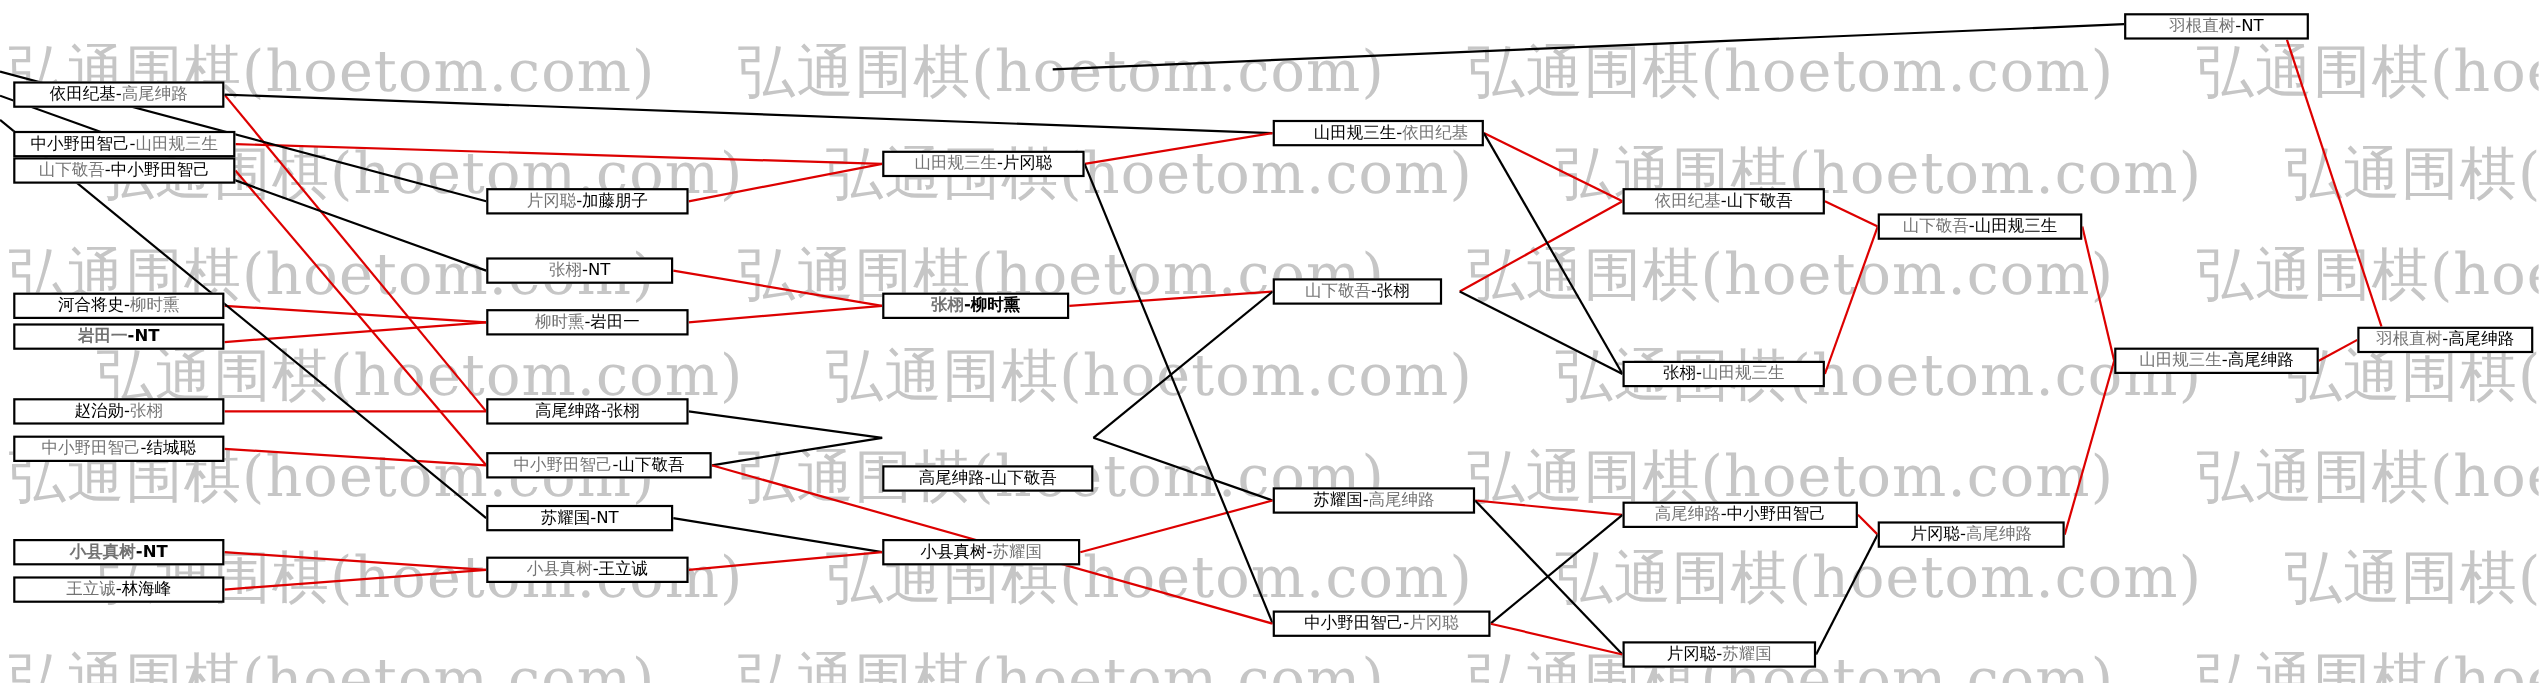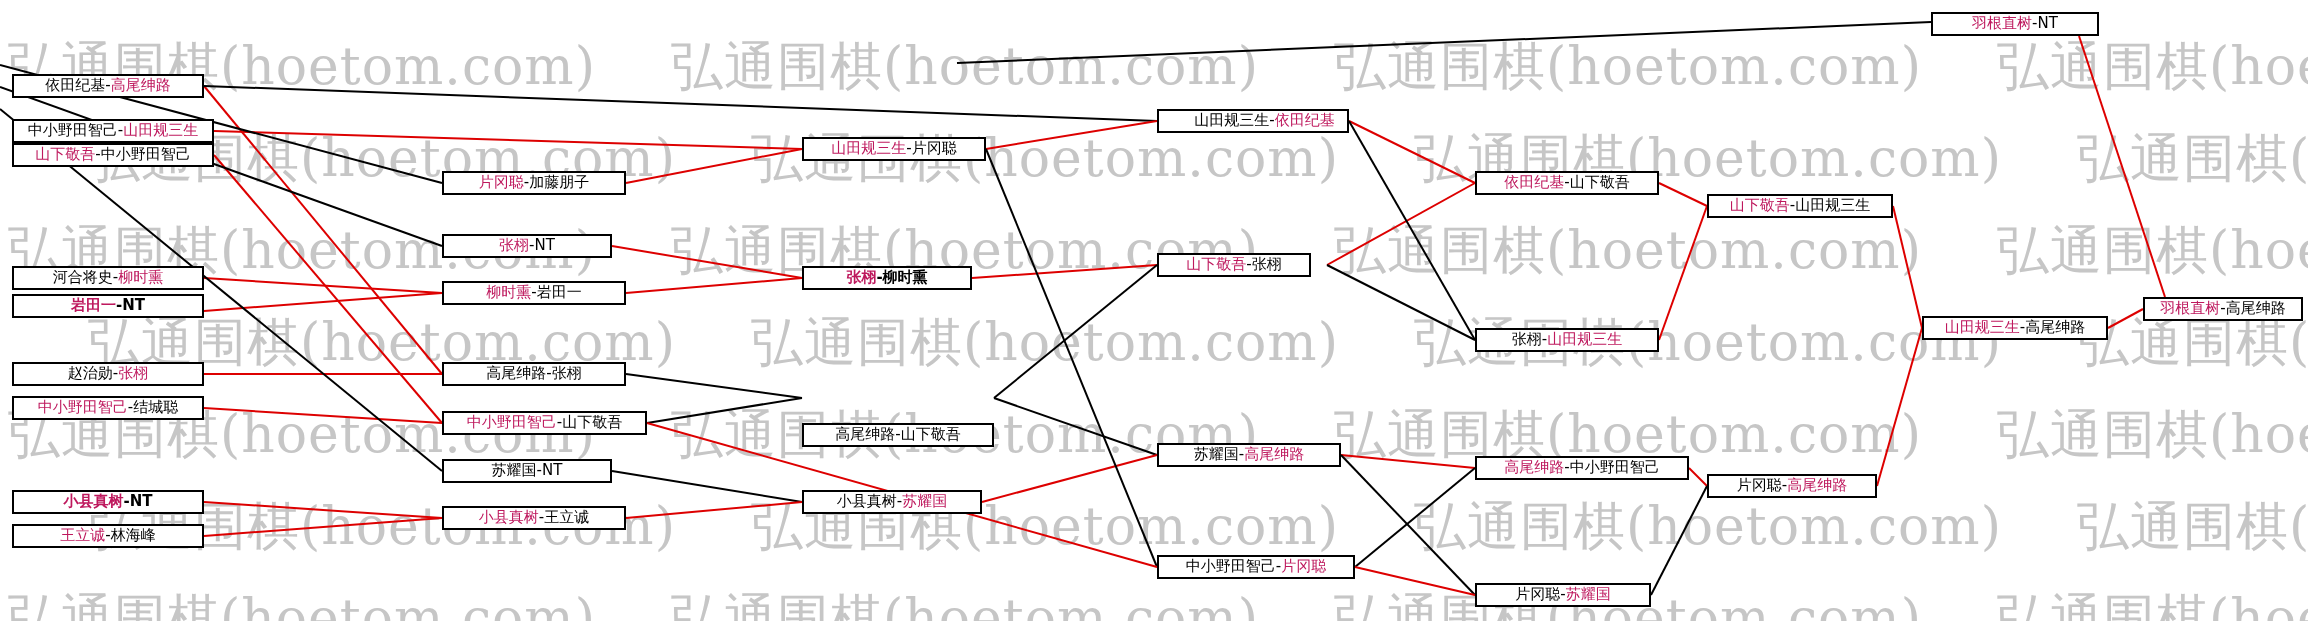--- a/index.html
+++ b/index.html
@@ -11,21 +11,21 @@
     position:absolute;color:#c6c6c6;font-size:52px;line-height:1;white-space:nowrap;
     font-family:"DejaVu Serif",serif;letter-spacing:1px;z-index:1;user-select:none;
   }
   .edges{position:absolute;left:0;top:0;z-index:2;}
   .canvas{position:absolute;left:0;top:0;width:100%;height:100%;z-index:3;}
   .match-box{
     position:absolute;box-sizing:border-box;height:24px;background:#ffffff;
     border:2px solid #000000;text-align:center;font-size:15px;line-height:19px;
     white-space:nowrap;overflow:hidden;z-index:3;
   }
-  .t-red{color:#be185d;}
+  .t-red{color:#737373;}
   .t-black{color:#000000;}
 </style>
 </head>
 <body>
 
 <div class="page">
   <div class="wm-layer">
       <span class="wm" style="color: rgb(198, 198, 198); left: 8px; top: 40px;">弘通围棋(hoetom.com)</span>
       <span class="wm" style="color: rgb(198, 198, 198); left: 671px; top: 40px;">弘通围棋(hoetom.com)</span>
       <span class="wm" style="color: rgb(198, 198, 198); left: 1334px; top: 40px;">弘通围棋(hoetom.com)</span>

